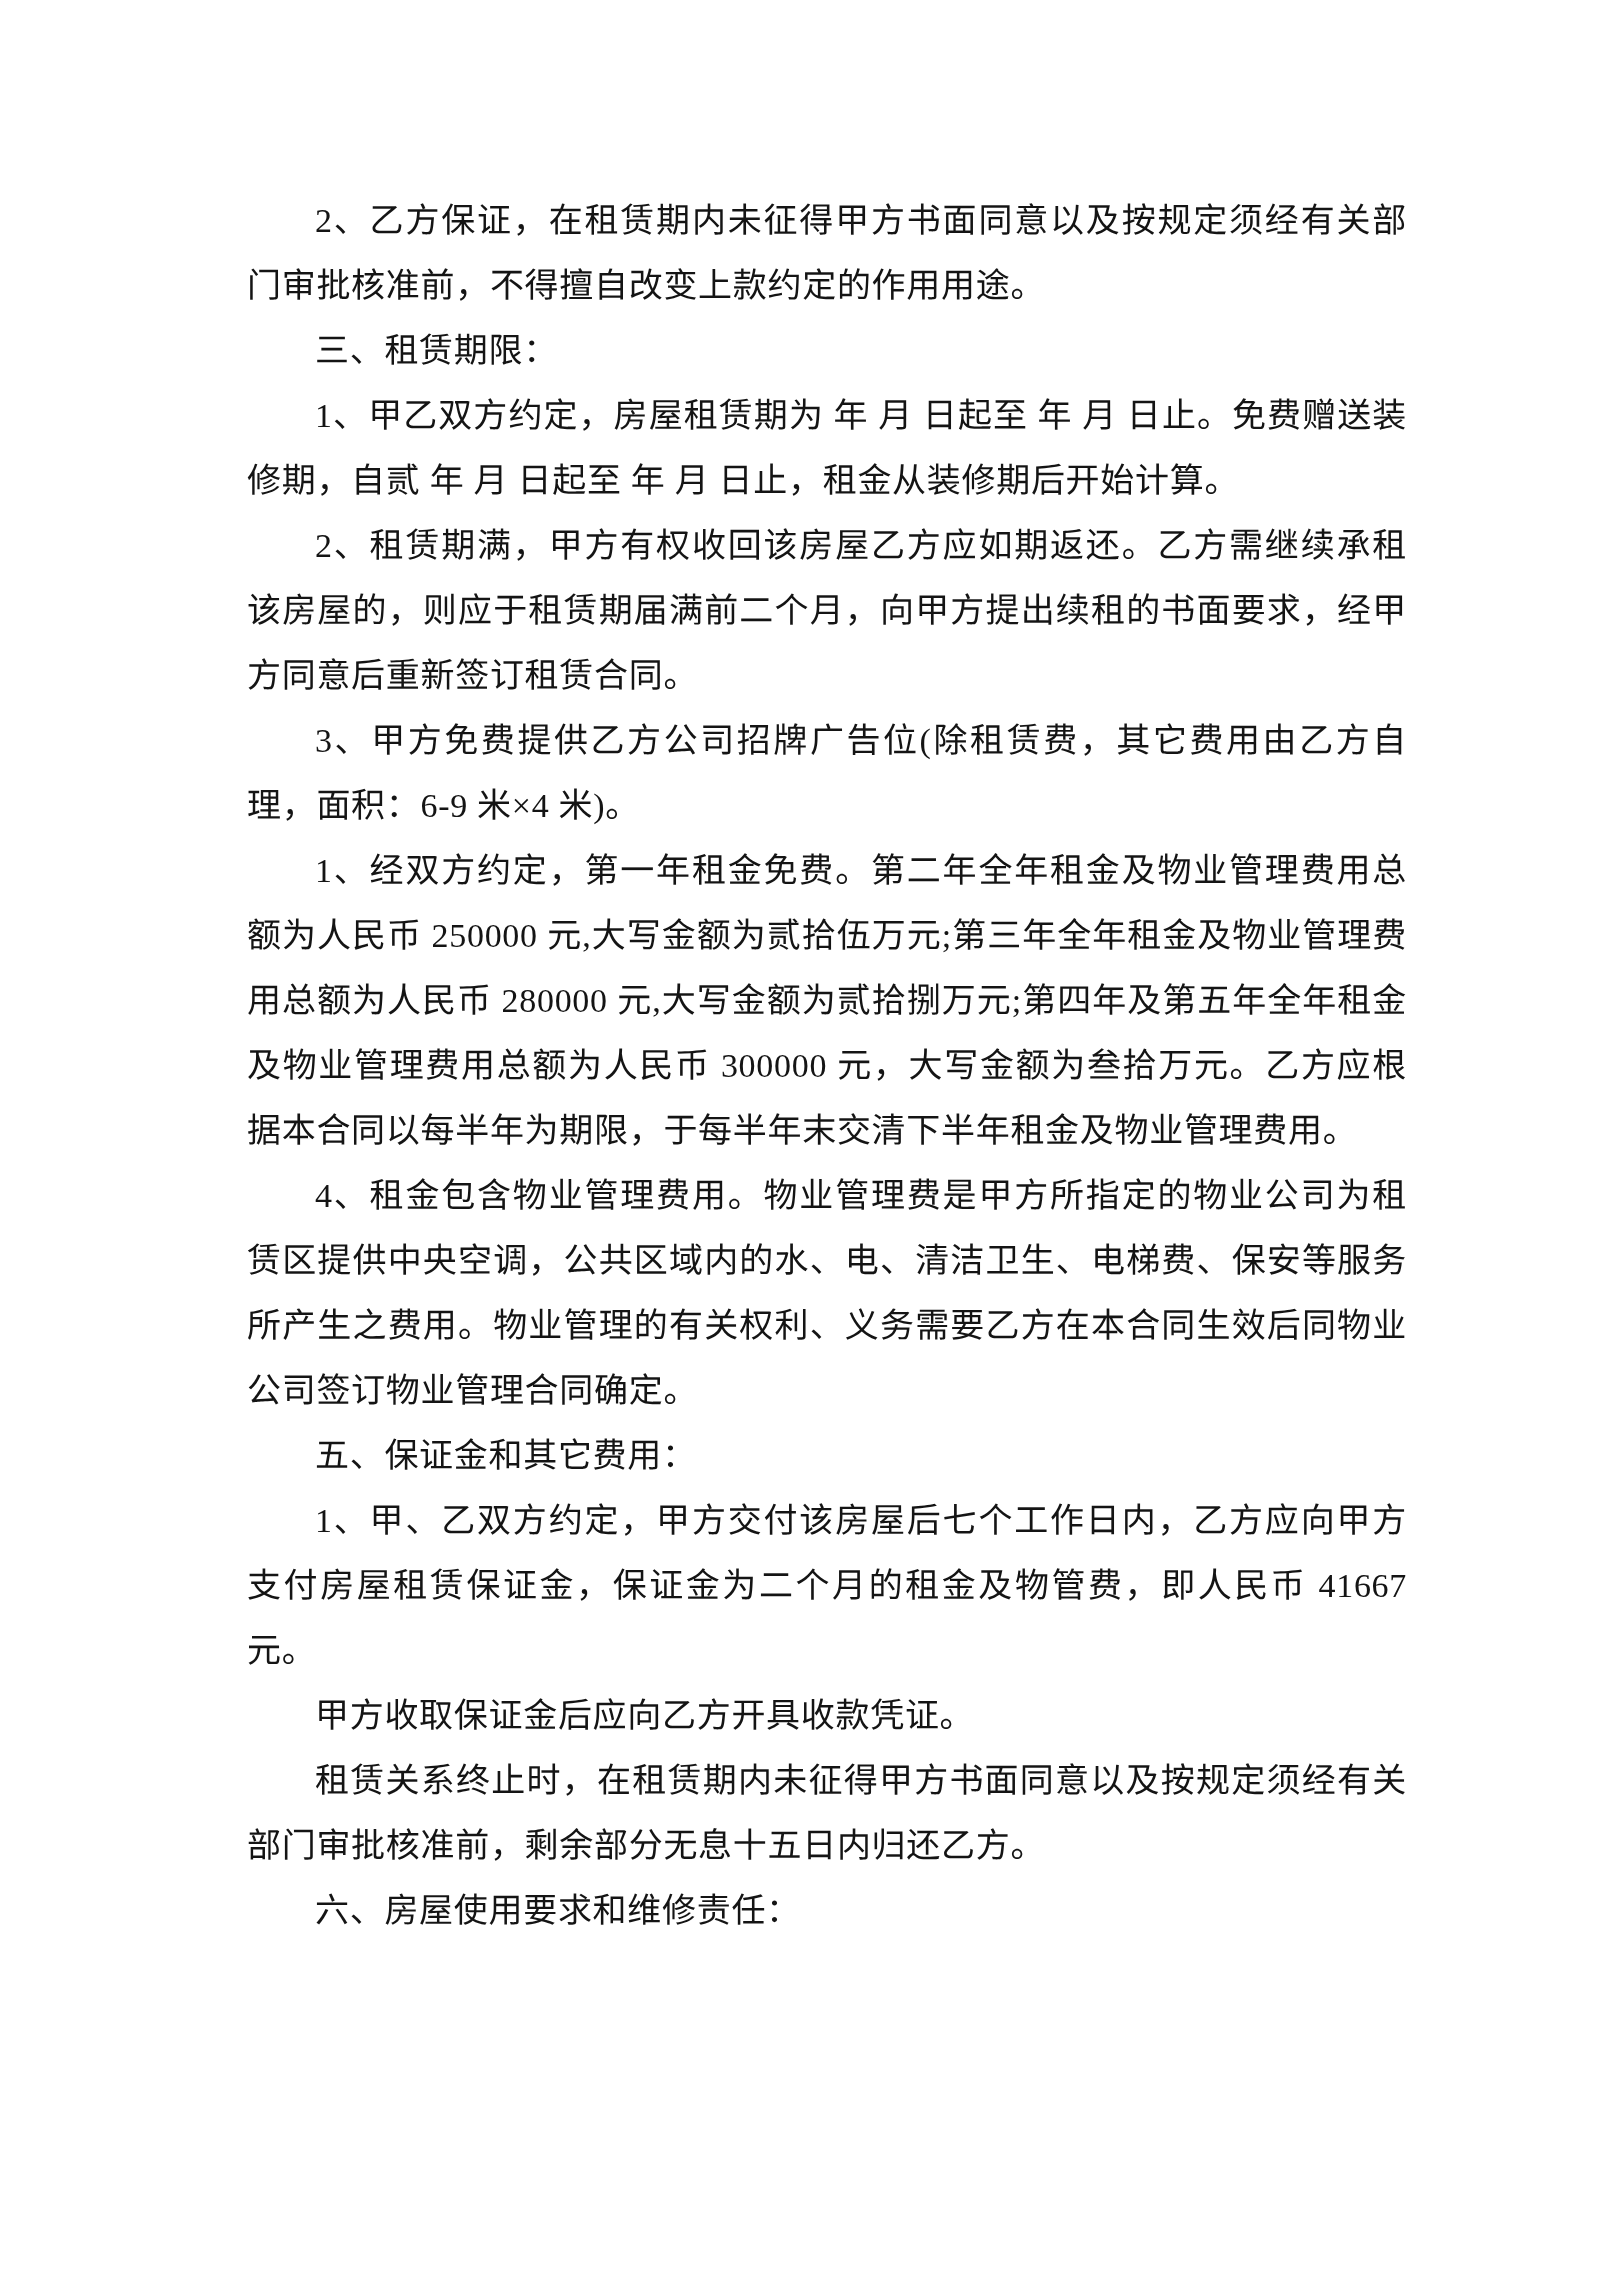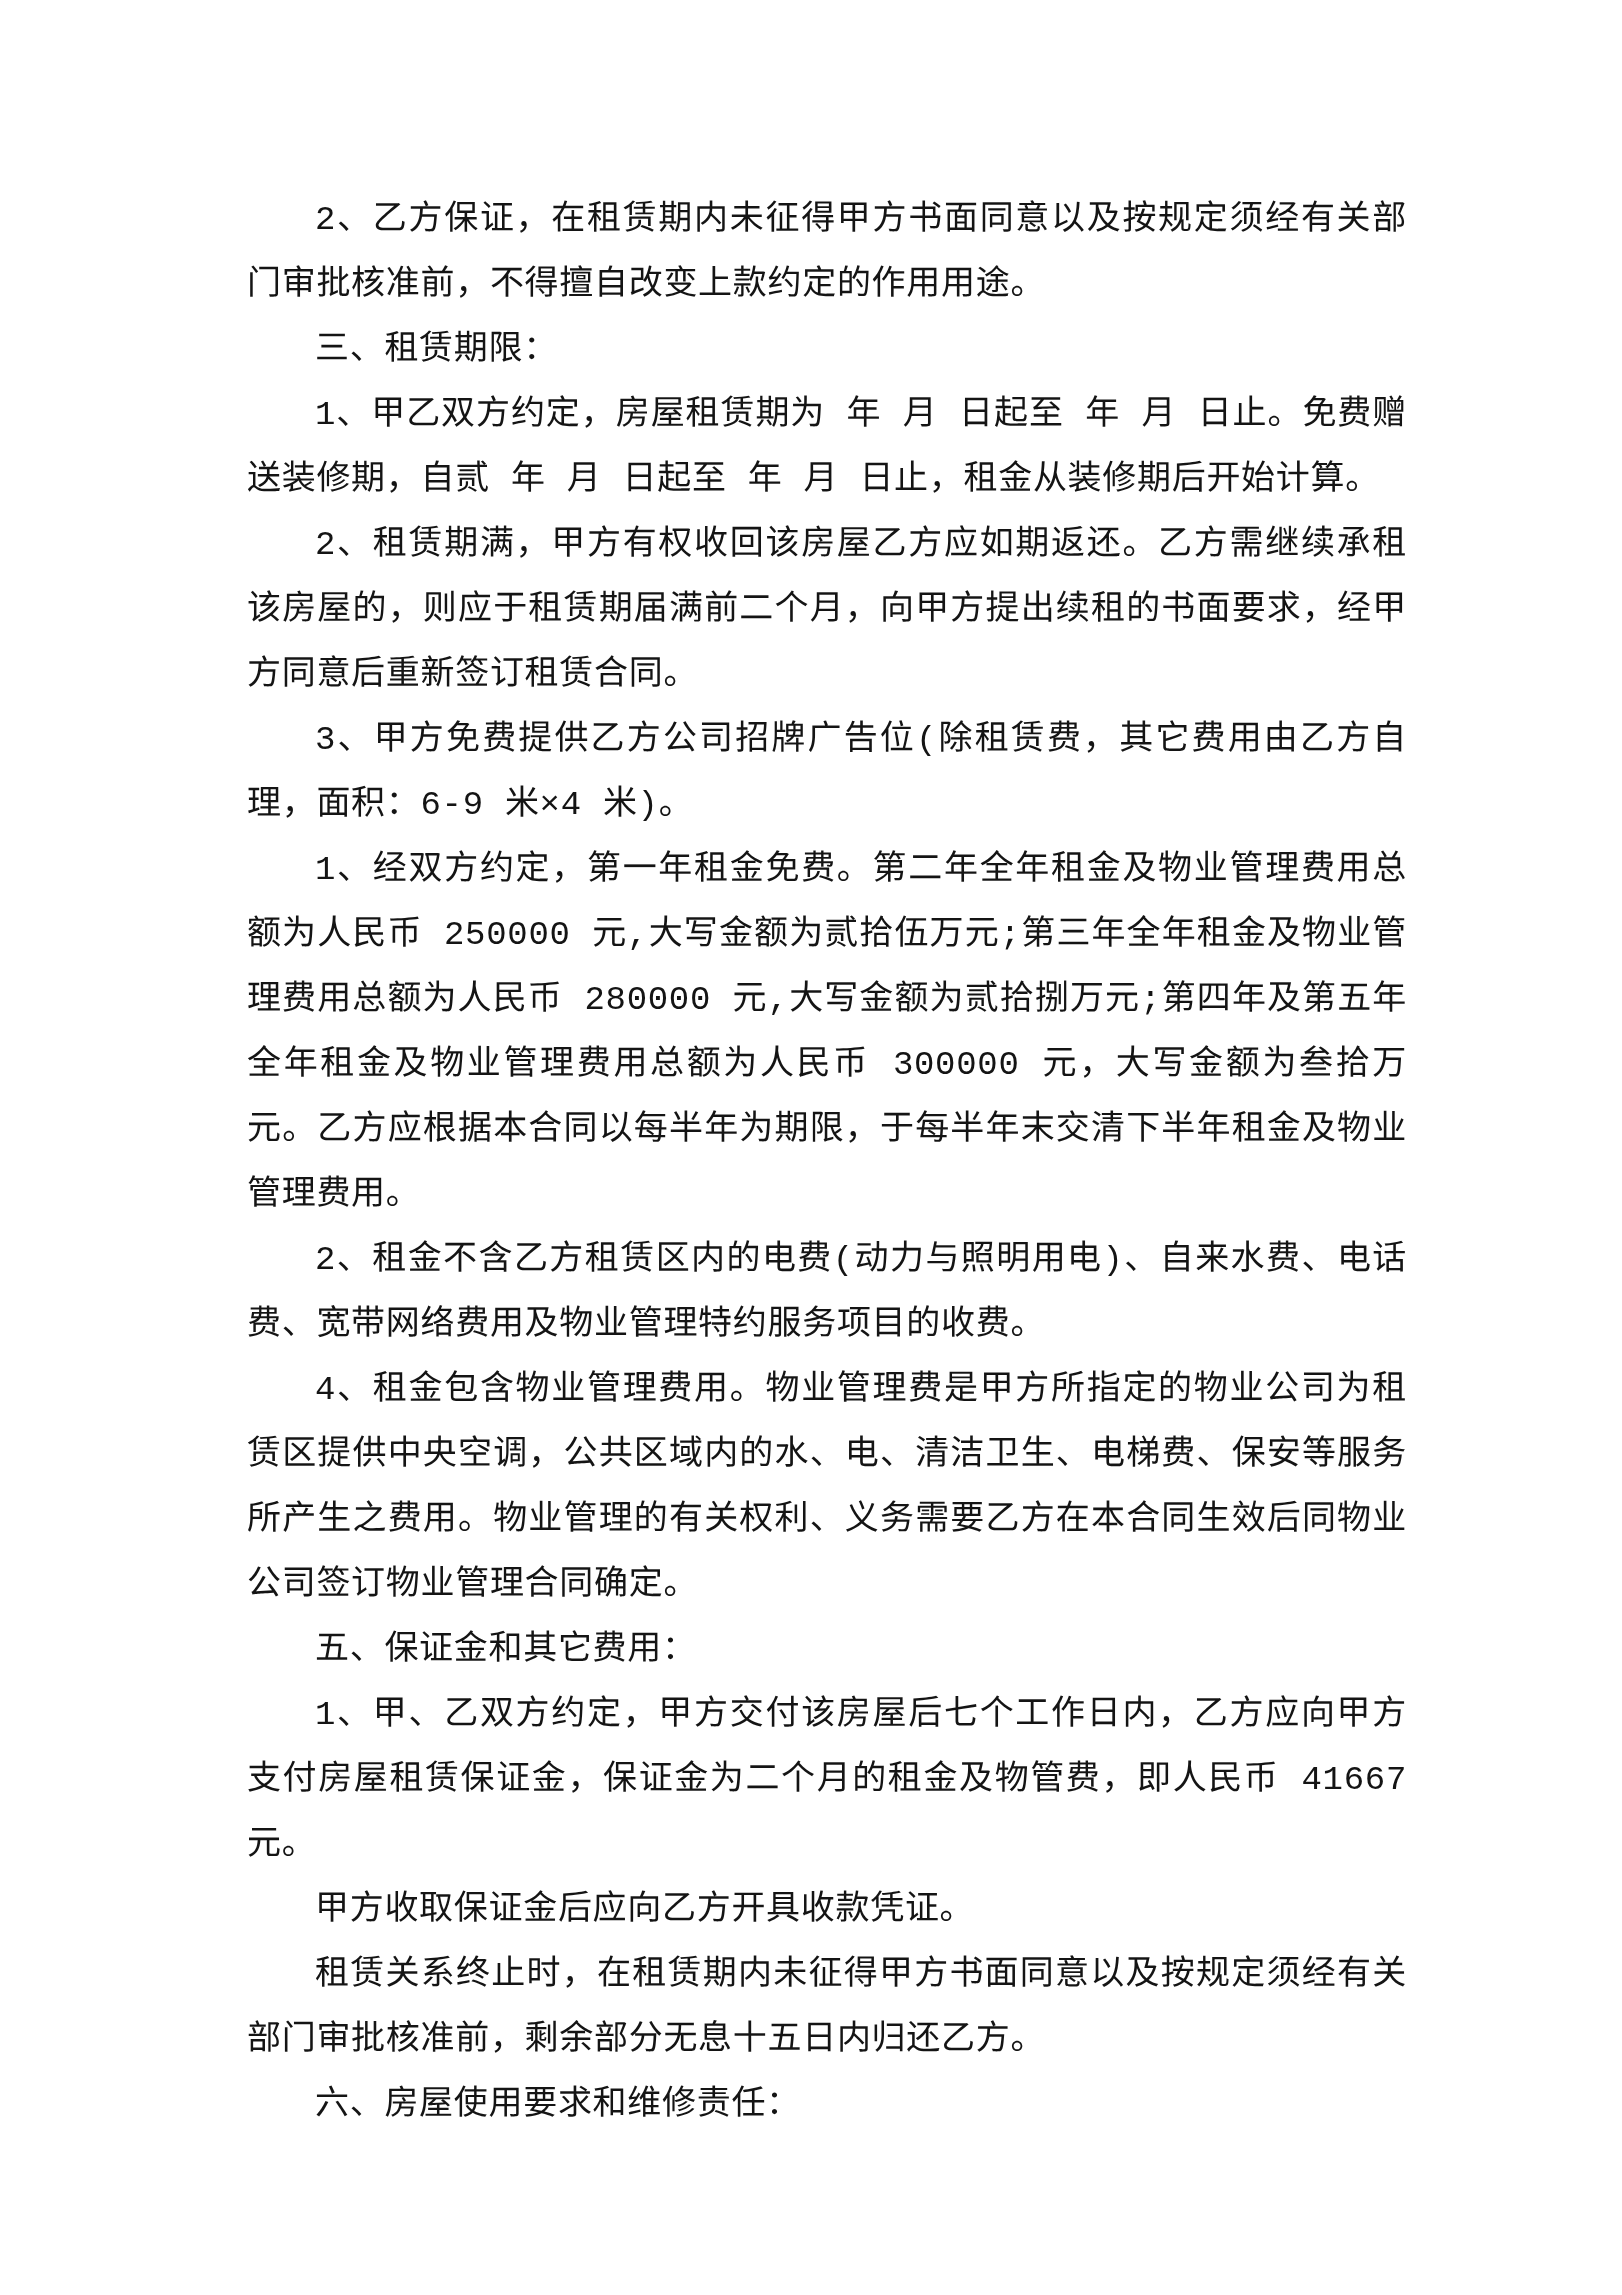--- a/index.html
+++ b/index.html
@@ -8,21 +8,21 @@
     background: #ffffff;
   }
   .page {
     position: relative;
     width: 1623px;
     height: 2295px;
     margin: 0 auto;
     background: #ffffff;
     box-sizing: border-box;
     padding: 188px 216px 131px 247px;
-    font-family: Liberation Mono, monospace;
+    font-family: Liberation Serif, serif;
     color: #141414;
     overflow: hidden;
   }
   .doc-body p {
     margin: 0;
     padding: 0;
     font-size: 34px;
     line-height: 65px;
     text-indent: 2em;
     text-align: justify;
@@ -34,21 +34,20 @@
 <body>
 
 <div class="page">
   <div class="doc-body">
     <p>2、乙方保证，在租赁期内未征得甲方书面同意以及按规定须经有关部门审批核准前，不得擅自改变上款约定的作用用途。</p>
     <p>三、租赁期限：</p>
     <p>1、甲乙双方约定，房屋租赁期为 年 月 日起至 年 月 日止。免费赠送装修期，自贰 年 月 日起至 年 月 日止，租金从装修期后开始计算。</p>
     <p>2、租赁期满，甲方有权收回该房屋乙方应如期返还。乙方需继续承租该房屋的，则应于租赁期届满前二个月，向甲方提出续租的书面要求，经甲方同意后重新签订租赁合同。</p>
     <p>3、甲方免费提供乙方公司招牌广告位(除租赁费，其它费用由乙方自理，面积：6-9 米×4 米)。</p>
     <p>1、经双方约定，第一年租金免费。第二年全年租金及物业管理费用总额为人民币 250000 元,大写金额为贰拾伍万元;第三年全年租金及物业管理费用总额为人民币 280000 元,大写金额为贰拾捌万元;第四年及第五年全年租金及物业管理费用总额为人民币 300000 元，大写金额为叁拾万元。乙方应根据本合同以每半年为期限，于每半年末交清下半年租金及物业管理费用。</p>
-    <p>2、租金不含乙方租赁区内的电费(动力与照明用电)、自来水费、电话费、宽带网络费用及物业管理特约服务项目的收费。</p>
     <p>4、租金包含物业管理费用。物业管理费是甲方所指定的物业公司为租赁区提供中央空调，公共区域内的水、电、清洁卫生、电梯费、保安等服务所产生之费用。物业管理的有关权利、义务需要乙方在本合同生效后同物业公司签订物业管理合同确定。</p>
     <p>五、保证金和其它费用：</p>
     <p>1、甲、乙双方约定，甲方交付该房屋后七个工作日内，乙方应向甲方支付房屋租赁保证金，保证金为二个月的租金及物管费，即人民币 41667 元。</p>
     <p>甲方收取保证金后应向乙方开具收款凭证。</p>
     <p>租赁关系终止时，在租赁期内未征得甲方书面同意以及按规定须经有关部门审批核准前，剩余部分无息十五日内归还乙方。</p>
     <p>六、房屋使用要求和维修责任：</p>
   </div>
 </div>
 
 

